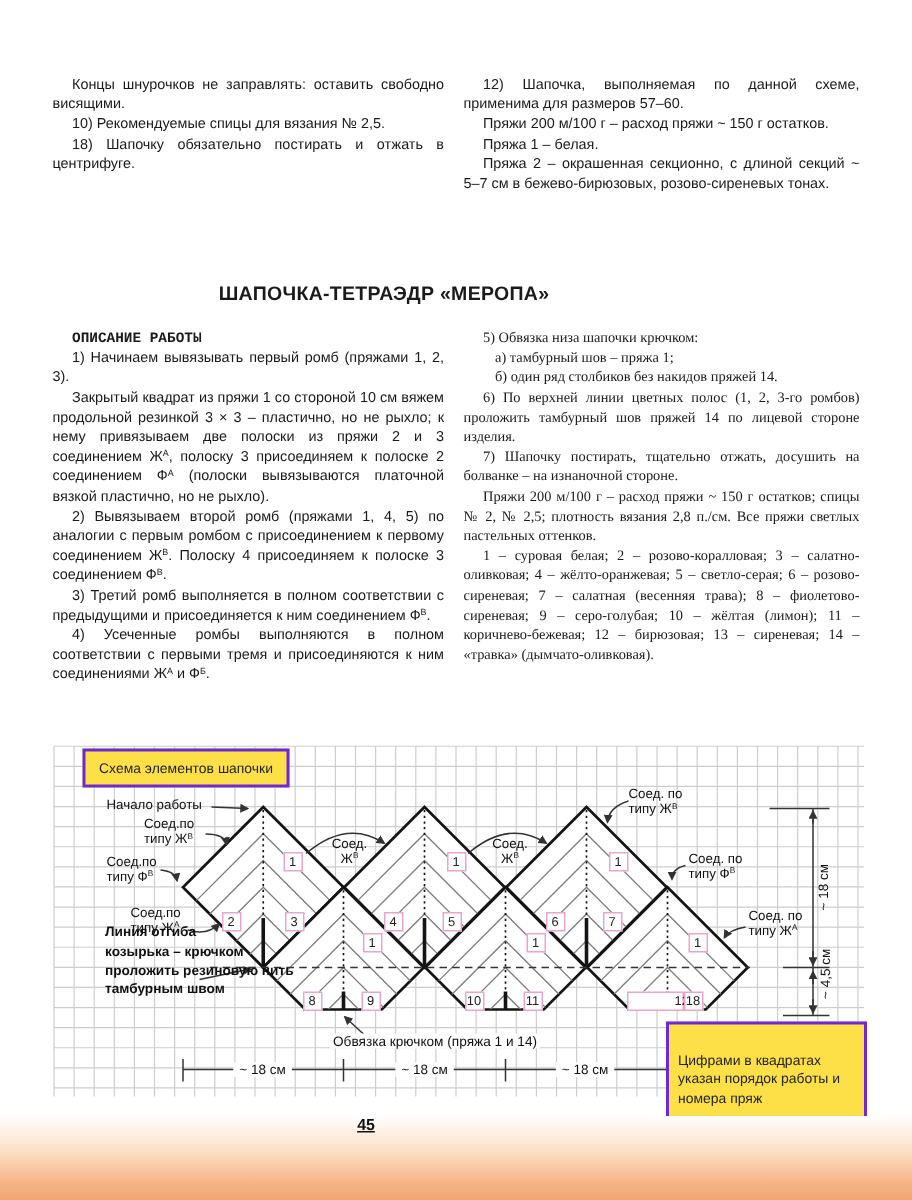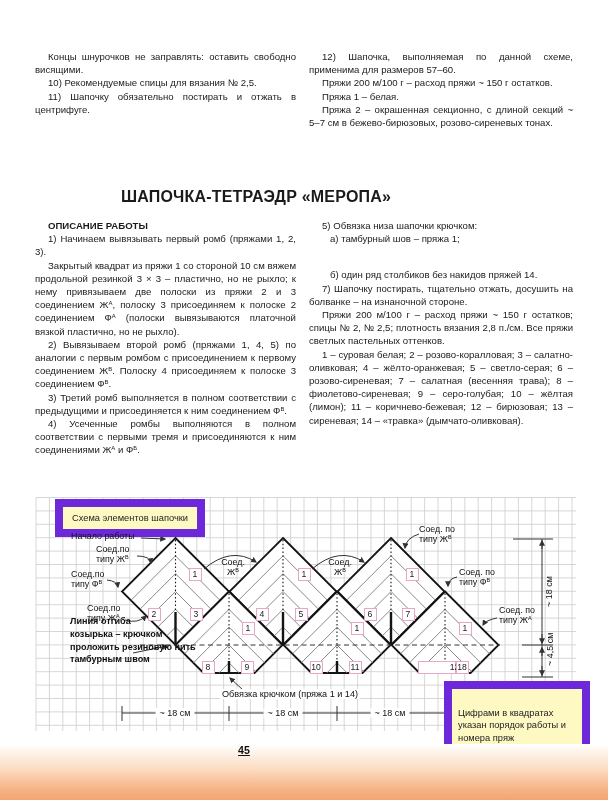--- a/index.html
+++ b/index.html
@@ -3,35 +3,35 @@
 <meta charset="utf-8">
 <style>
   html,body{margin:0;padding:0;background:#e9e9e9;}
   .page{position:relative;width:608px;height:800px;background:#ffffff;overflow:hidden;
         font-family:"Liberation Sans",sans-serif;color:#1a1a1a;}
   
   .col{position:absolute;font-size:9.6px;line-height:13.2px;text-align:justify;}
   .col p{margin:0;}
   p.ind{text-indent:13px;}
   p.sub{margin-left:21px;}
-  p.hang{margin-left:21px;padding-left:15px;text-indent:-15px;margin-top:23px;}
+  p.hang{margin-left:21px;padding-left:15px;text-indent:-15px;}
   .chapter{position:absolute;left:0;top:188px;width:512px;text-align:center;
-           font-size:16px;font-weight:bold;letter-spacing:.2px;}
-  .secttl{font-weight:bold;text-indent:13px;margin-bottom:1px;}
+           font-size:13px;font-weight:bold;letter-spacing:.2px;}
+  .secttl{font-weight:bold;text-indent:13px;margin-bottom:1px;font-family:Liberation Mono, monospace;}
   sup{font-size:.62em;line-height:0;vertical-align:baseline;position:relative;top:-.55em;}
   
   svg#diag{position:absolute;left:0;top:0;width:608px;height:800px;pointer-events:none;}
   .grid{stroke:#cdcdcd;stroke-width:.8;}
   .dia{fill:#ffffff;stroke:#141414;stroke-width:1.8;stroke-linejoin:miter;}
   .chev{fill:none;stroke:#7d7d7d;stroke-width:.9;}
   .dot{stroke:#141414;stroke-width:1.1;stroke-dasharray:1.5 2.3;}
   .bold{stroke:#141414;stroke-width:2.4;}
   .ovl{fill:none;stroke:#333333;stroke-width:1;}
   .dlabel{position:absolute;font-size:8.9px;line-height:10.4px;color:#111;white-space:nowrap;}
-  .pinkbox{position:absolute;background:#fef9c3;border:8px solid #6d28d9;color:#222;
+  .pinkbox{position:absolute;background:#fde047;border:2px solid #6d28d9;color:#222;
            font-size:9.3px;line-height:12.4px;}
   .nsq{position:absolute;width:13px;height:13px;box-sizing:border-box;background:#fff;
        border:1.4px solid #e6a7cb;color:#222;font-size:8.6px;line-height:10px;
        text-align:center;display:flex;align-items:center;justify-content:center;}
   .dimh{position:absolute;transform:translate(-50%,-50%);background:#fff;padding:0 4px;
         font-size:9px;color:#111;white-space:nowrap;}
   .dimv{position:absolute;writing-mode:vertical-rl;transform:rotate(180deg);
         font-size:9px;color:#111;text-align:center;white-space:nowrap;}
   .whitebg{background:#fff;padding:0 2px;}
   .pagenum{position:absolute;left:0;top:744px;width:488px;text-align:center;
@@ -40,45 +40,46 @@
             background:linear-gradient(180deg,#ffffff 0%,#fbdcc0 45%,#f6b486 80%,#f2a473 100%);}
 </style>
 </head>
 <body>
 
 <div class="page">
 
   <div class="col" style="left:35px;top:50px;width:261px;">
     <p class="ind">Концы шнурочков не заправлять: оставить свободно висящими.</p>
     <p class="ind">10) Рекомендуемые спицы для вязания № 2,5.</p>
-    <p class="ind">11) Шапочку обязательно постирать и отжать в центрифуге.</p>
+    <p class="ind">18) Шапочку обязательно постирать и отжать в центрифуге.</p>
   </div>
 
   <div class="col" style="left:309px;top:50px;width:264px;">
     <p class="ind">12) Шапочка, выполняемая по данной схеме, применима для размеров 57–60.</p>
     <p class="ind">Пряжи 200 м/100 г – расход пряжи ~ 150 г остатков.</p>
     <p class="ind">Пряжа 1 – белая.</p>
     <p class="ind">Пряжа 2 – окрашенная секционно, с длиной секций ~ 5–7 см в бежево-бирюзовых, розово-сиреневых тонах.</p>
   </div>
 
   <div class="chapter">ШАПОЧКА-ТЕТРАЭДР «МЕРОПА»</div>
 
   <div class="col" style="left:35px;top:219px;width:261px;">
     <p class="secttl">ОПИСАНИЕ РАБОТЫ</p>
     <p class="ind">1) Начинаем вывязывать первый ромб (пряжами 1, 2, 3).</p>
     <p class="ind">Закрытый квадрат из пряжи 1 со стороной 10 см вяжем продольной резинкой 3 × 3 – пластично, но не рыхло; к нему привязываем две полоски из пряжи 2 и 3 соединением Ж<sup>А</sup>, полоску 3 присоединяем к полоске 2 соединением Ф<sup>А</sup> (полоски вывязываются платочной вязкой пластично, но не рыхло).</p>
     <p class="ind">2) Вывязываем второй ромб (пряжами 1, 4, 5) по аналогии с первым ромбом с присоединением к первому соединением Ж<sup>В</sup>. Полоску 4 присоединяем к полоске 3 соединением Ф<sup>В</sup>.</p>
     <p class="ind">3) Третий ромб выполняется в полном соответствии с предыдущими и присоединяется к ним соединением Ф<sup>В</sup>.</p>
     <p class="ind">4) Усеченные ромбы выполняются в полном соответствии с первыми тремя и присоединяются к ним соединениями Ж<sup>А</sup> и Ф<sup>Б</sup>.</p>
   </div>
 
-  <div class="col" style="left:309px;top:219px;width:264px;">
+  <div class="col" style="left:309px;top:219px;width:264px;font-family:Liberation Serif, serif;">
     <p class="ind">5) Обвязка низа шапочки крючком:</p>
     <p class="sub">а) тамбурный шов – пряжа 1;</p>
     <p class="hang">б) один ряд столбиков без накидов пряжей 14.</p>
+    <p class="ind">6) По верхней линии цветных полос (1, 2, 3-го ромбов) проложить тамбурный шов пряжей 14 по лицевой стороне изделия.</p>
     <p class="ind">7) Шапочку постирать, тщательно отжать, досушить на болванке – на изнаночной стороне.</p>
     <p class="ind">Пряжи 200 м/100 г – расход пряжи ~ 150 г остатков; спицы № 2, № 2,5; плотность вязания 2,8 п./см. Все пряжи светлых пастельных оттенков.</p>
     <p class="ind">1 – суровая белая; 2 – розово-коралловая; 3 – салатно-оливковая; 4 – жёлто-оранжевая; 5 – светло-серая; 6 – розово-сиреневая; 7 – салатная (весенняя трава); 8 – фиолетово-сиреневая; 9 – серо-голубая; 10 – жёлтая (лимон); 11 – коричнево-бежевая; 12 – бирюзовая; 13 – сиреневая; 14 – «травка» (дымчато-оливковая).</p>
   </div>
 
   <svg id="diag" viewBox="0 0 608 800">
     <defs>
       <marker id="arr" viewBox="0 0 10 10" refX="8" refY="5" markerWidth="6" markerHeight="6" orient="auto-start-reverse">
         <path d="M0 0 L10 5 L0 10 z" fill="#333"></path>
       </marker>

